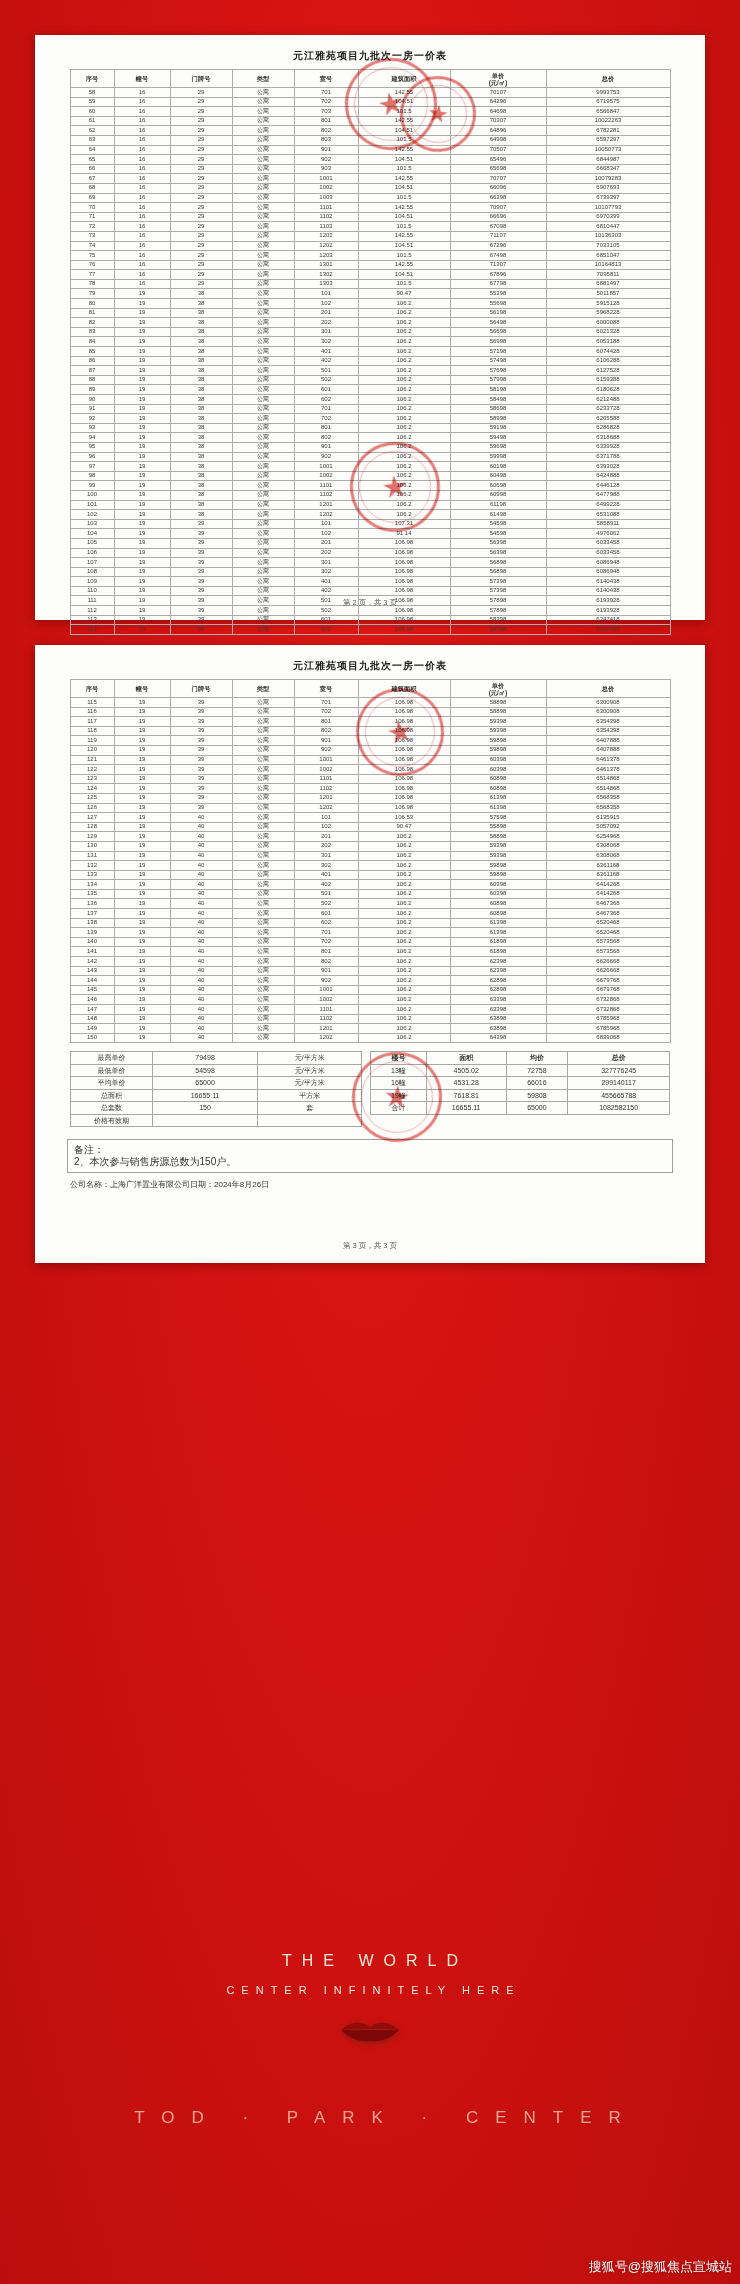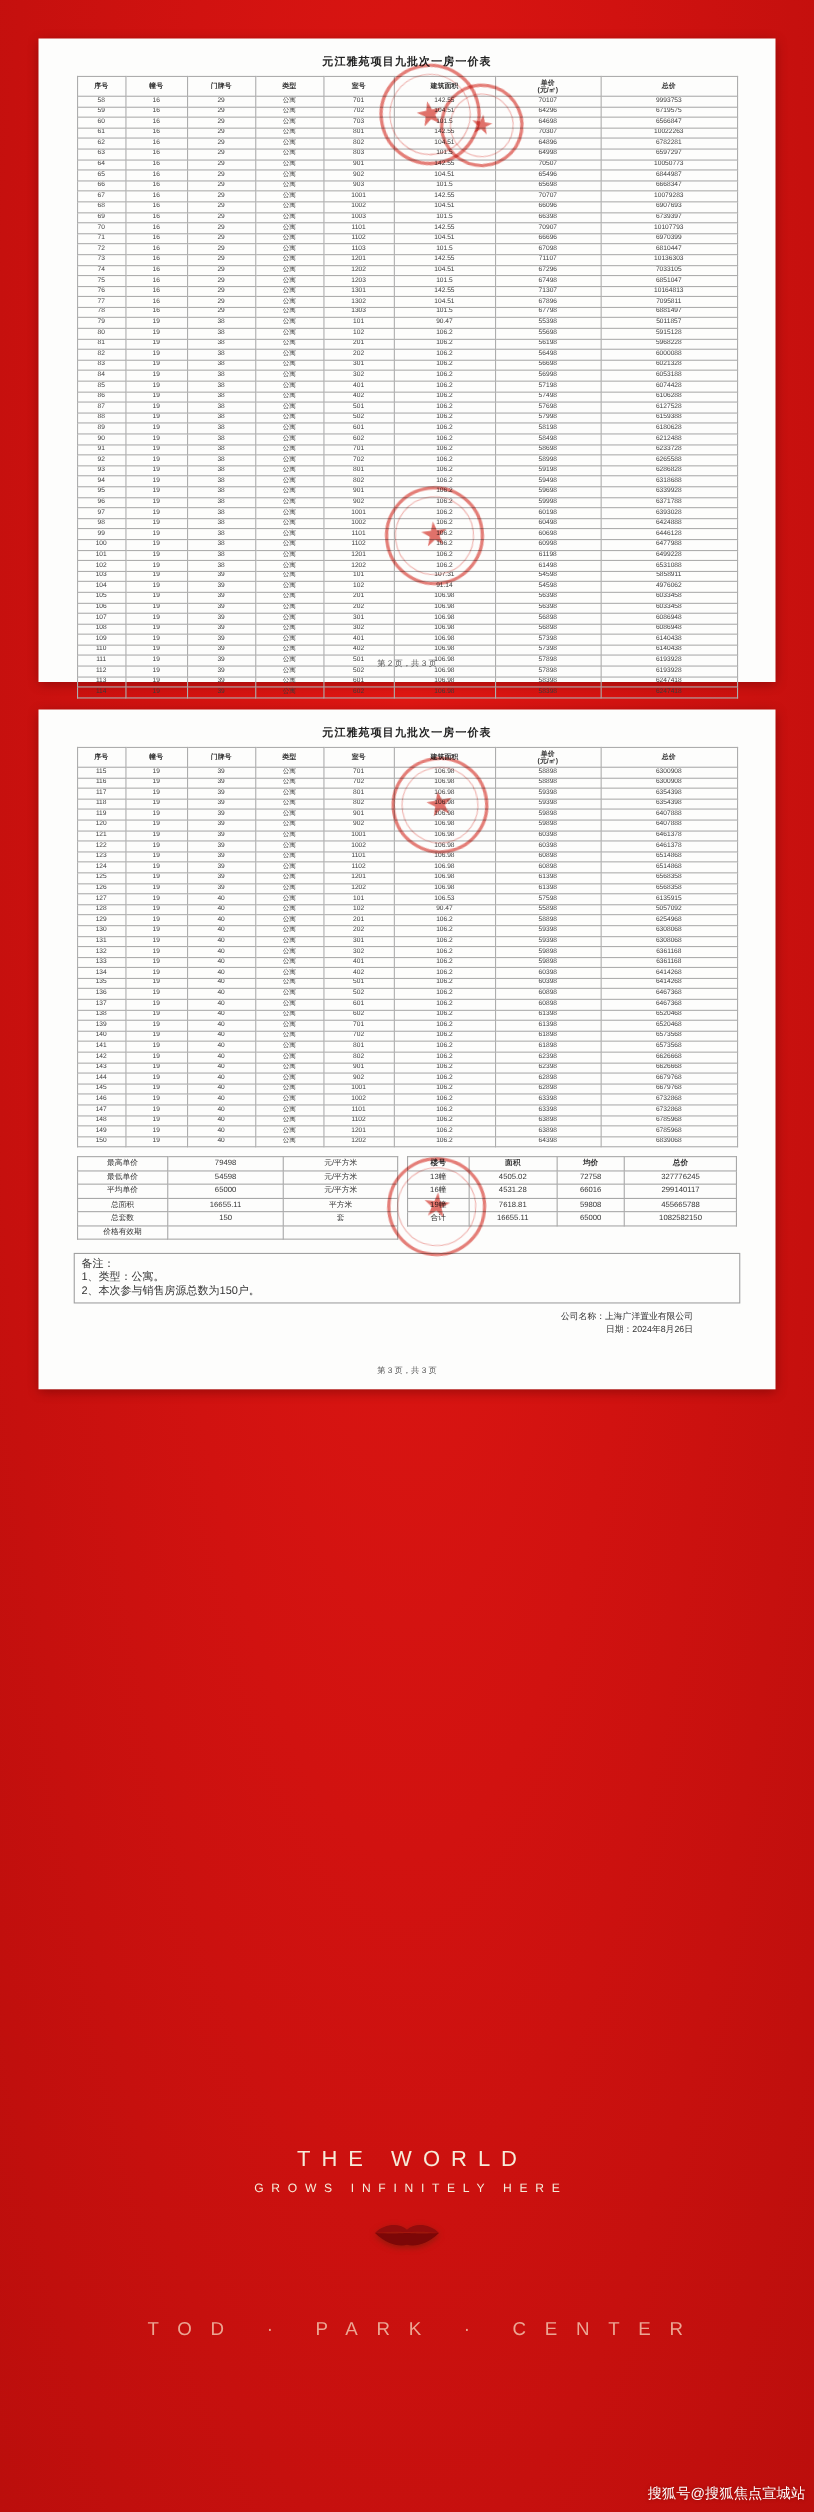--- a/index.html
+++ b/index.html
@@ -22,31 +22,31 @@
     color:#3b3b3b;white-space:nowrap;overflow:hidden;}
   .page-footer{position:absolute;bottom:12px;left:0;width:100%;text-align:center;
     font-size:7.5px;color:#555;}
   .summary-wrap{width:600px;margin:8px auto 0;display:flex;gap:8px;align-items:flex-start;}
   .summary-table{border-collapse:collapse;table-layout:fixed;}
   .summary-table th,.summary-table td{border:0.6px solid #a8a8a8;font-size:7px;
     line-height:9.5px;padding:1px 2px;text-align:center;color:#333;white-space:nowrap;overflow:hidden;}
   .summary-table th{font-weight:700;}
   .remarks{width:592px;margin:12px auto 0;border:0.6px solid #a0a0a0;
     padding:4px 6px;font-size:10px;line-height:12px;color:#333;}
-  .company-line{width:600px;margin:6px auto 0;display:flex;flex-direction:column;
+  .company-line{width:600px;margin:6px auto 0;display:flex;flex-direction:row;
     align-items:flex-end;font-size:8px;color:#333;padding-right:40px;box-sizing:border-box;}
   .company-line span{display:block;line-height:12px;}
   .stamp{position:absolute;border-radius:50%;border:3px solid rgba(214,41,31,.6);
     display:flex;align-items:center;justify-content:center;mix-blend-mode:multiply;
     filter:blur(.3px);z-index:5;}
   .stamp::before{content:"";position:absolute;inset:6px;border-radius:50%;
     border:1px solid rgba(214,41,31,.35);}
   .stamp .star{color:rgba(210,38,28,.65);font-size:30px;line-height:1;}
   .brand-line1{position:absolute;top:1952px;left:0;width:100%;text-align:center;
-    color:#f6ecd9;font-size:20px;letter-spacing:10px;padding-left:10px;box-sizing:border-box;}
+    color:#f6ecd9;font-size:16px;letter-spacing:10px;padding-left:10px;box-sizing:border-box;}
   .brand-line2{position:absolute;top:1984px;left:0;width:100%;text-align:center;
     color:#f6ecd9;font-size:11px;letter-spacing:7px;padding-left:7px;box-sizing:border-box;}
   .lips{position:absolute;top:2018px;left:0;width:100%;display:flex;justify-content:center;
     filter:drop-shadow(0 2px 3px rgba(120,30,10,.7));}
   .brand-bottom{position:absolute;top:2108px;left:0;width:100%;text-align:center;
     color:rgba(240,182,162,.9);font-size:17px;letter-spacing:17px;padding-left:32px;
     box-sizing:border-box;font-weight:400;}
   .watermark{position:absolute;right:8px;bottom:8px;color:#ffffff;font-size:13px;
     text-shadow:0 0 3px rgba(90,0,0,.6);margin-left:33px;}
 </style>
@@ -1126,21 +1126,20 @@
               <td>16655.11</td>
               <td>65000</td>
               <td>1082582150</td>
             </tr>
           </tbody>
       </table>
     </div>
 
     <div class="remarks">
       <div>备注：</div>
-      <div>1、类型：公寓。</div>
       <div>2、本次参与销售房源总数为150户。</div>
     </div>
 
     <div class="company-line">
       <span>公司名称：上海广洋置业有限公司</span>
       <span>日期：2024年8月26日</span>
     </div>
 
     <div class="page-footer">第 3 页，共 3 页</div>
   </div>
@@ -1155,21 +1154,21 @@
       <span class="star">★</span>
     </div>
   <div class="stamp" style="left:356px;top:688px;width:82px;height:82px;transform:rotate(-10deg)">
       <span class="star">★</span>
     </div>
   <div class="stamp" style="left:352px;top:1052px;width:84px;height:84px;transform:rotate(6deg)">
       <span class="star">★</span>
     </div>
 
   <div class="brand-line1">THE WORLD</div>
-  <div class="brand-line2">GROWS INFINITELY HERE</div>
+  <div class="brand-line2">CENTER INFINITELY HERE</div>
   <div class="lips">
     <svg viewBox="0 0 64 26" width="62" height="26" aria-hidden="true">
       <path d="M2 12 C12 2, 26 3, 32 9 C38 3, 52 2, 62 12 C44 10, 36 11, 32 11 C28 11, 20 10, 2 12 Z" fill="#930c0c"></path>
       <path d="M2 12 C20 13, 28 12, 32 12 C36 12, 44 13, 62 12 C52 22, 40 25, 32 23 C24 25, 12 22, 2 12 Z" fill="#7c0707"></path>
     </svg>
   </div>
   <div class="brand-bottom">TOD · PARK · CENTER</div>
 
   <div class="watermark">搜狐号@搜狐焦点宣城站</div>
 </div>

